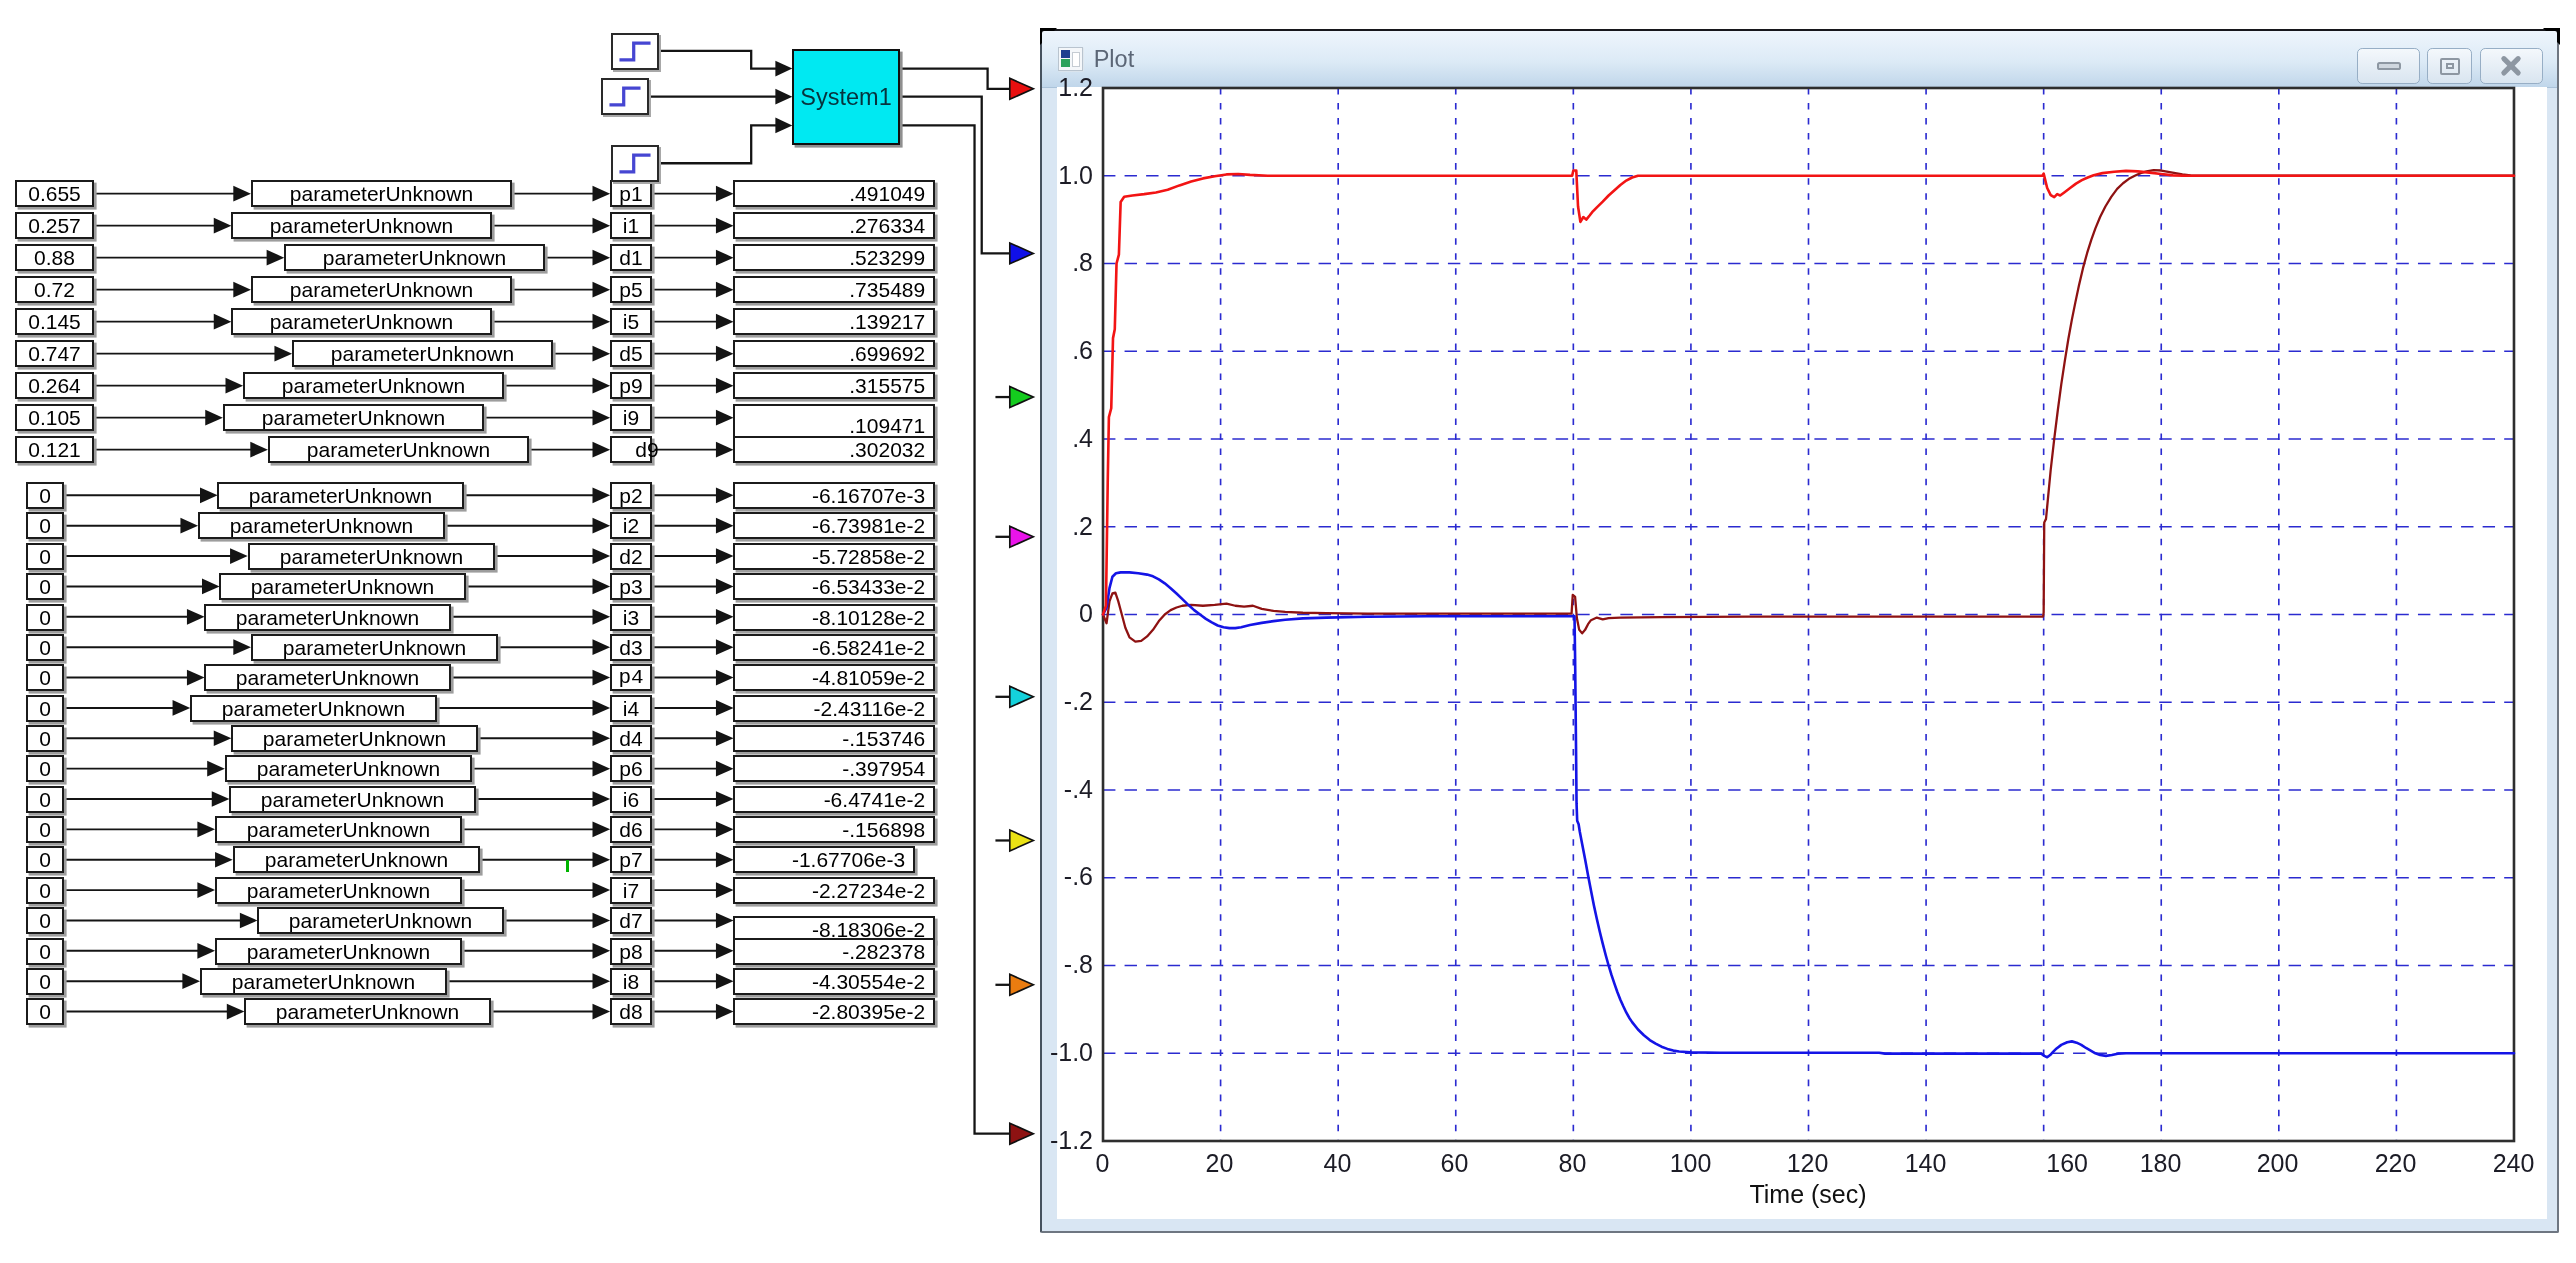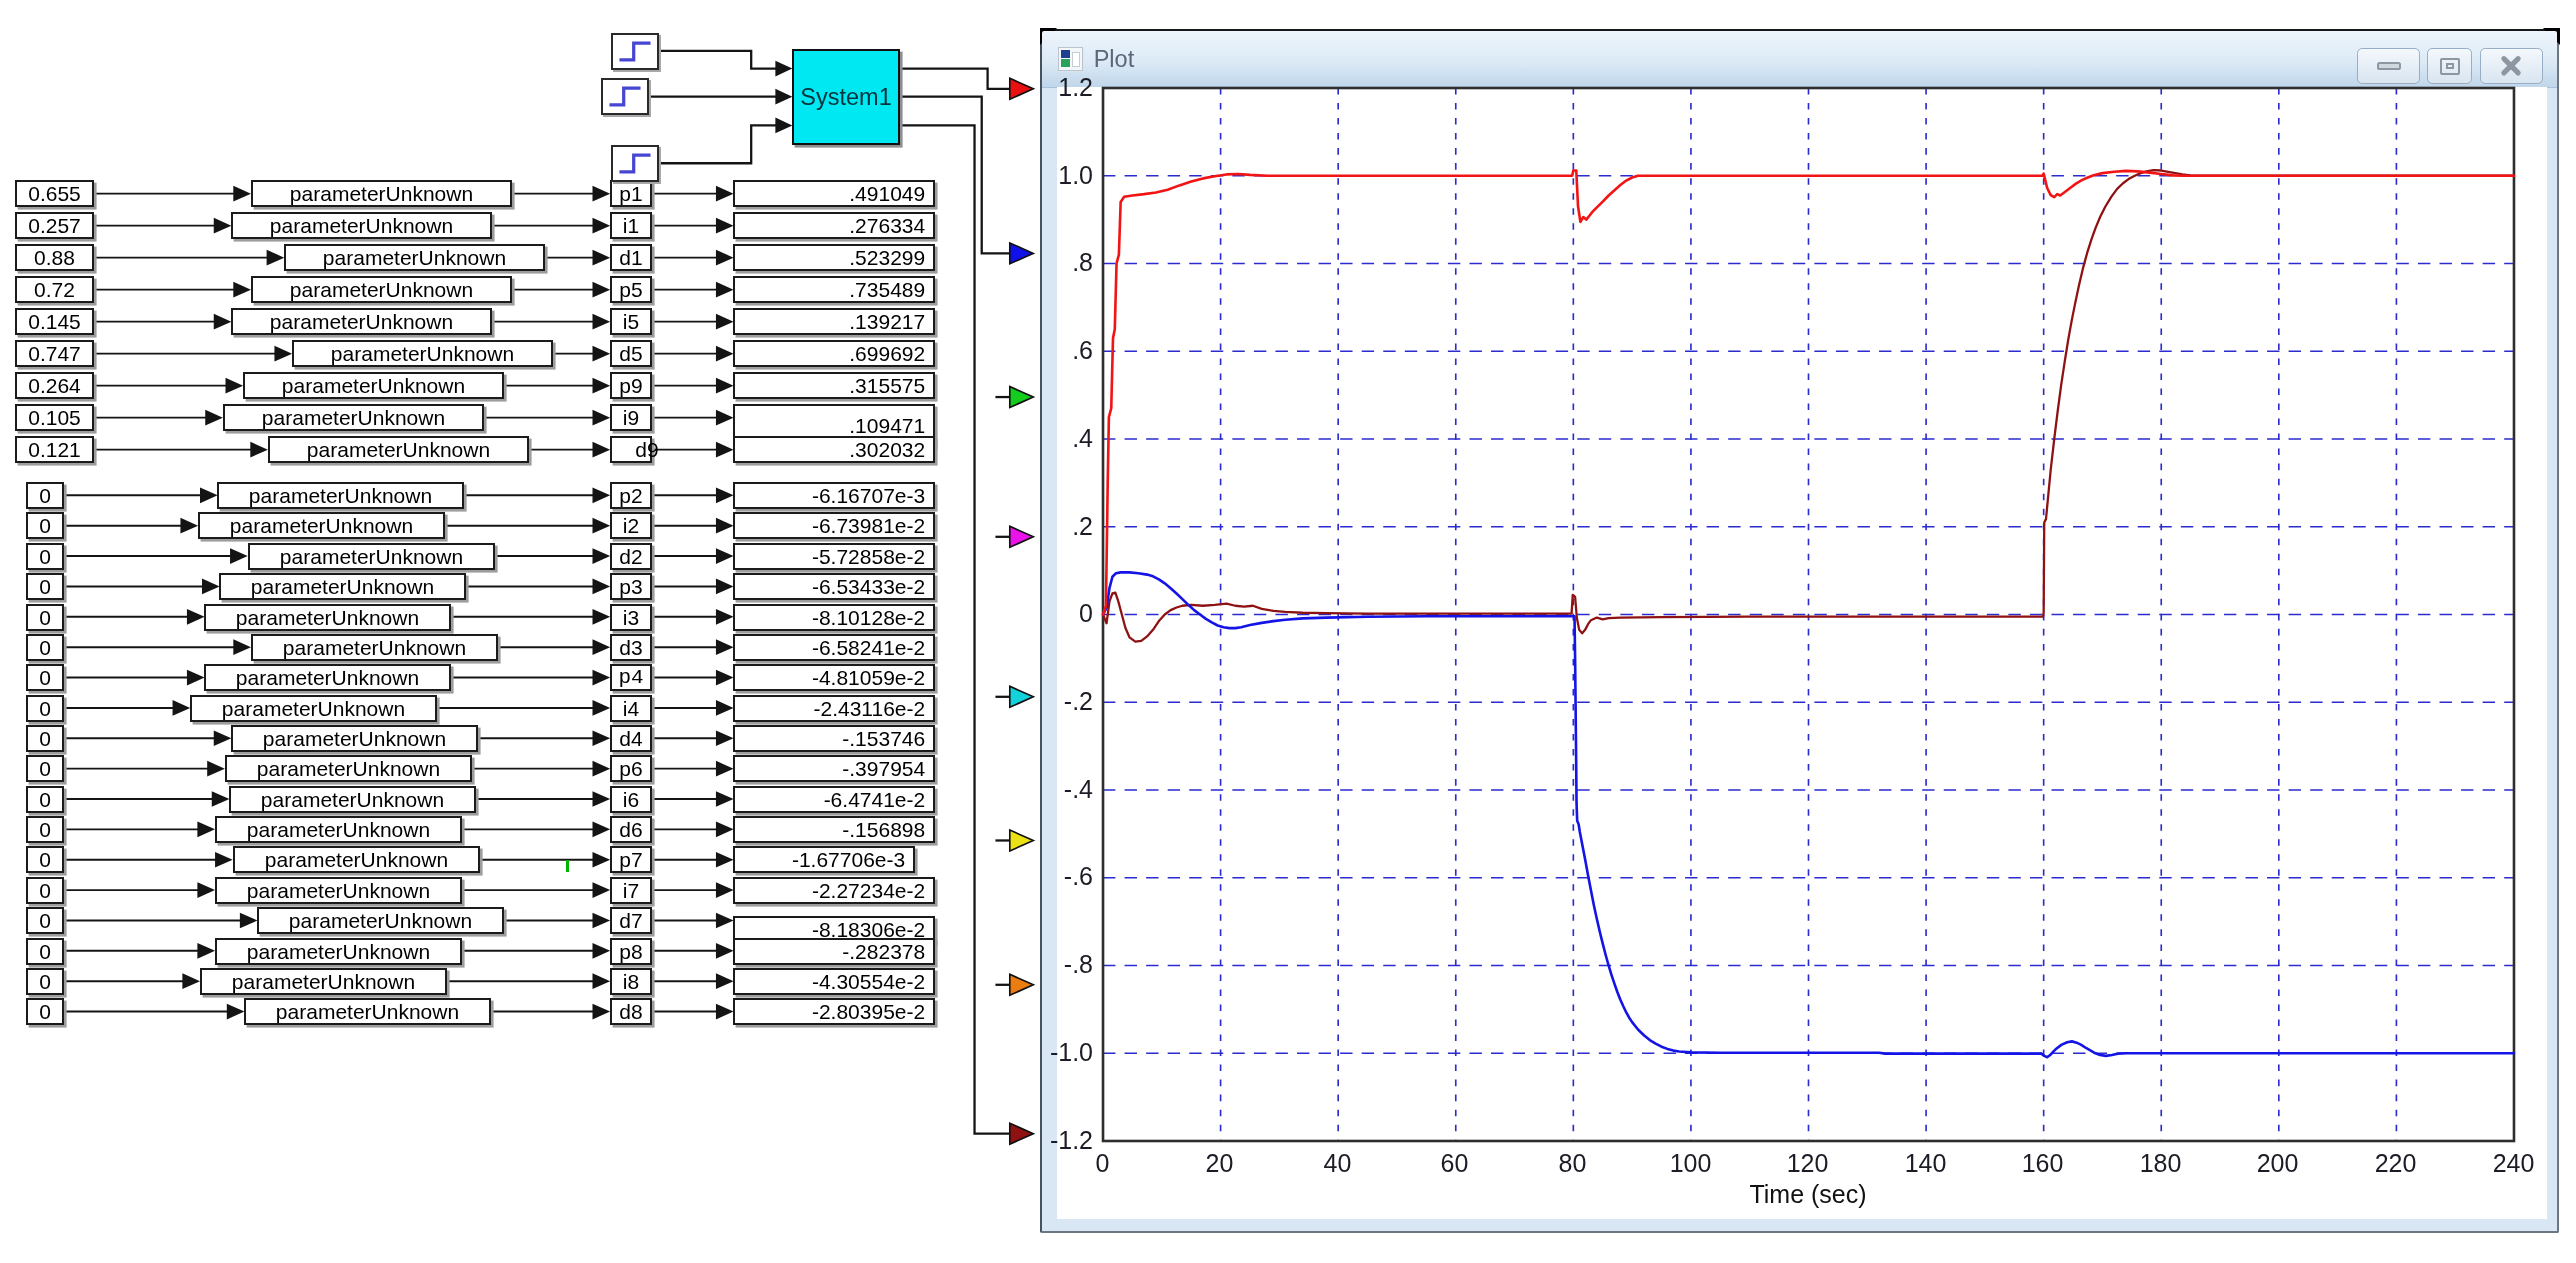--- a/index.html
+++ b/index.html
@@ -646,21 +646,21 @@
       <div class="ylab" style="left: 1028px; top: 1039px;">-1.0</div>
       <div class="ylab" style="left: 1028px; top: 1127px;">-1.2</div>
       <div class="xlab" style="left: 1057px; top: 1150px;">0</div>
       <div class="xlab" style="left: 1174px; top: 1150px;">20</div>
       <div class="xlab" style="left: 1292px; top: 1150px;">40</div>
       <div class="xlab" style="left: 1409px; top: 1150px;">60</div>
       <div class="xlab" style="left: 1527px; top: 1150px;">80</div>
       <div class="xlab" style="left: 1645px; top: 1150px;">100</div>
       <div class="xlab" style="left: 1762px; top: 1150px;">120</div>
       <div class="xlab" style="left: 1880px; top: 1150px;">140</div>
-      <div class="xlab" style="left: 1997px; top: 1150px;">160</div>
+      <div class="xlab" style="left: 1997px; top: 1150px; text-align: right;">160</div>
       <div class="xlab" style="left: 2115px; top: 1150px;">180</div>
       <div class="xlab" style="left: 2232px; top: 1150px;">200</div>
       <div class="xlab" style="left: 2350px; top: 1150px;">220</div>
       <div class="xlab" style="left: 2468px; top: 1150px;">240</div>
       <div class="xtitle" style="left: 1671px; top: 1180px;">Time (sec)</div>
     </div>
 
   <svg id="ports" width="2576" height="1263" viewBox="0 0 3944 1934">
       <g>
         <polygon points="1582,136 1546,120 1546,152" fill="#e81010" stroke="#101010" stroke-width="2.5"></polygon>

